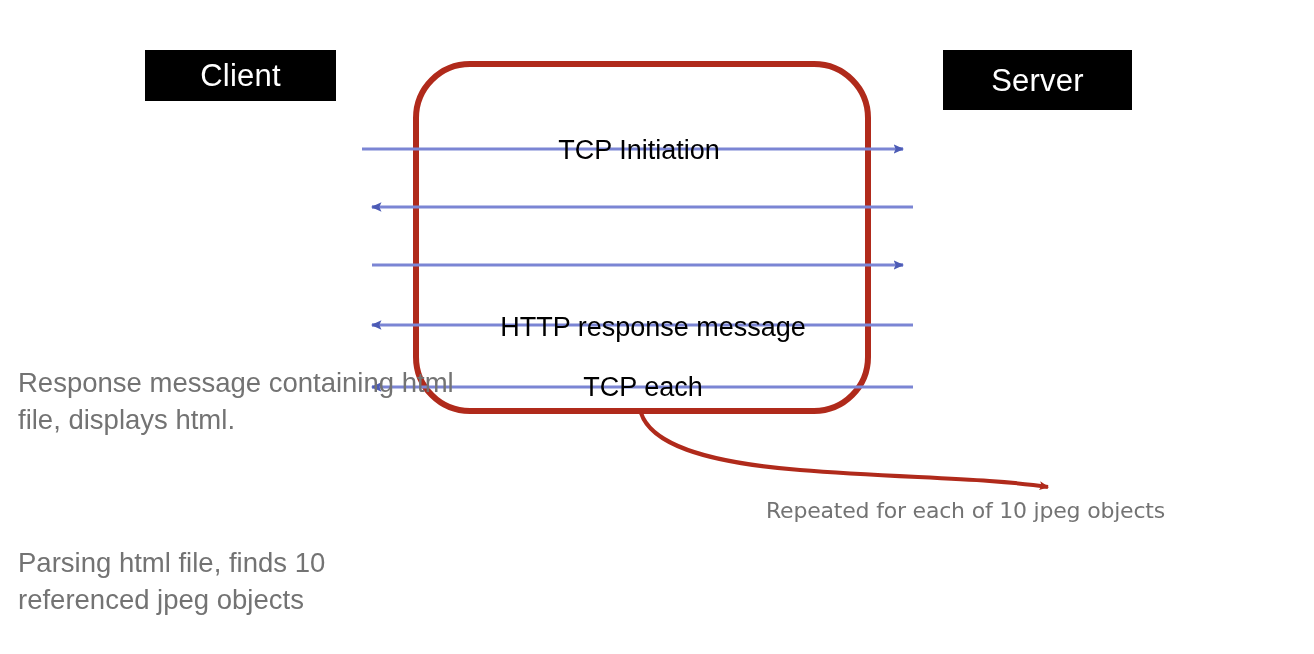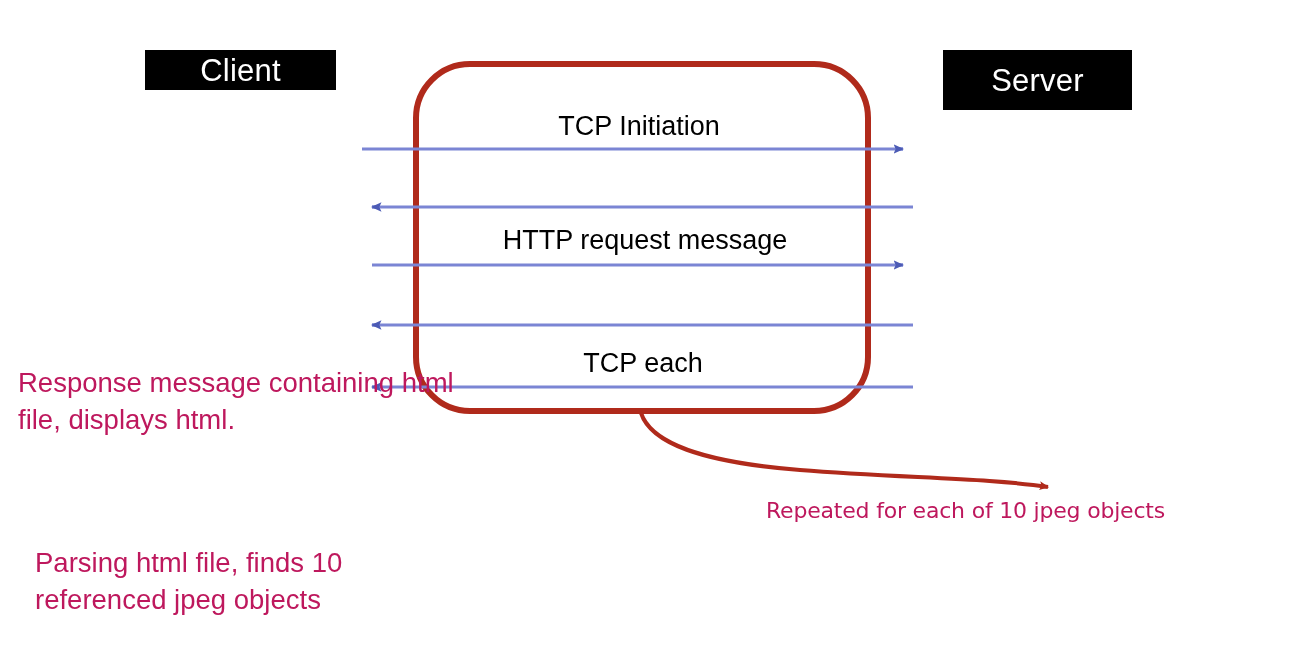--- a/index.html
+++ b/index.html
@@ -23,52 +23,53 @@
     background: #000000;
     color: #ffffff;
     display: flex;
     align-items: center;
     justify-content: center;
     font-size: 31px;
     font-weight: 400;
     letter-spacing: 0.2px;
     line-height: 1;
   }
-  #client-box { left: 145px; top: 50px; width: 191px; height: 40px; }
+  #client-box { left: 145px; top: 50px; width: 191px; height: 51px; }
   #server-box { left: 943px; top: 50px; width: 189px; height: 60px; }
 
   
   #diagram-svg {
     position: absolute;
     left: 0;
     top: 0;
     width: 1314px;
     height: 654px;
     pointer-events: none;
   }
 
   
   .flow-label {
     position: absolute;
     color: #000000;
     font-size: 27px;
     line-height: 1;
     white-space: nowrap;
     transform: translateX(-50%);
+    margin-top: 24px;
   }
 
   
   .note {
     position: absolute;
-    color: #be185d;
+    color: #737373;
     font-size: 27.5px;
     line-height: 1.33;
   }
   #note-response   { left: 18px;  top: 365px; width: 455px; }
-  #note-parsing    { left: 18px;  top: 545px; width: 420px; margin-left: 17px; }
+  #note-parsing    { left: 18px;  top: 545px; width: 420px; }
   #note-repeated   {
     left: 766px; top: 498px;
     font-family: "DejaVu Sans", sans-serif;
     font-size: 22px;
     letter-spacing: -0.2px;
     white-space: nowrap;
     line-height: 1.2;
   }
 </style>
 </head>
@@ -124,22 +125,22 @@
       <line x1="913" y1="387" x2="372" y2="387" stroke="#7b85d4" stroke-width="3.2"></line>
       <line x1="380" y1="387" x2="372" y2="387" stroke="#7b85d4" stroke-width="3.2" marker-end="url(#ah-left)"></line>
     </g>
 
     <path d="M641,413 C 651,443 700,462 800,470 C 900,478 990,478 1048,487" fill="none" stroke="#b02a1b" stroke-width="4" marker-end="url(#ah-red)"></path>
   </svg>
 
   <div class="flow-label" style="left:639px; top:113px;">TCP Initiation</div>
 
 
-  <div class="flow-label" style="left:645px; top:227px;">HTTP request message</div>
 
+  <div class="flow-label" style="left:653px; top:290px;">HTTP response message</div>
 
   <div class="flow-label" style="left:643px; top:350px;">TCP each</div>
 
   <div class="note" id="note-response">Response message containing html file, displays html.</div>
 
   <div class="note" id="note-parsing">Parsing html file, finds 10 referenced jpeg  objects</div>
 
   <div class="note" id="note-repeated">Repeated for each of 10 jpeg objects</div>
 
 </div>

